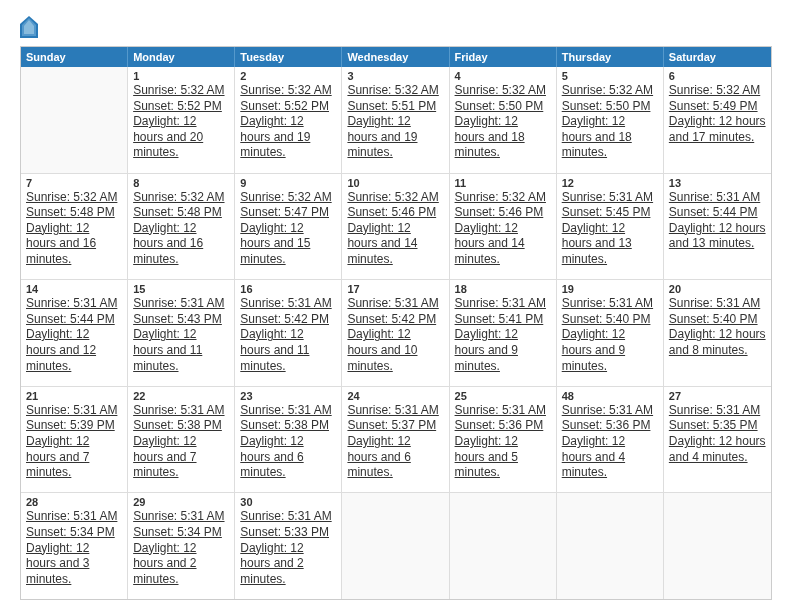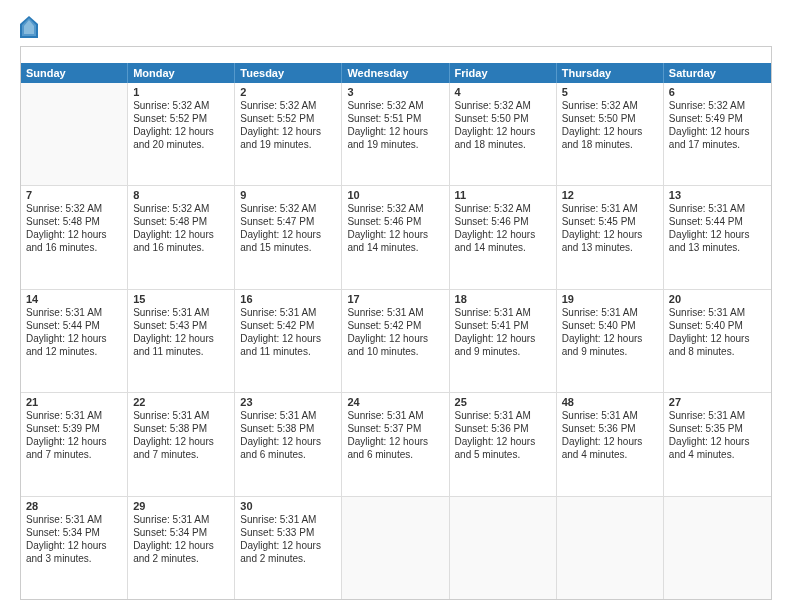--- a/index.html
+++ b/index.html
@@ -62,21 +62,20 @@
     .calendar {
       flex: 1;
       display: flex;
       flex-direction: column;
       border: 1px solid #ccc;
     }
     .cal-header {
       display: grid;
       grid-template-columns: repeat(7, 1fr);
       background: #2a7ab8;
-      margin-top: 16px;
     }
     .cal-header-cell {
       color: white;
       font-size: 11px;
       font-weight: bold;
       padding: 4px 5px;
       border-right: 1px solid #5599cc;
       text-align: left;
     }
     .cal-header-cell:last-child { border-right: none; }
@@ -102,23 +101,24 @@
     }
     .cal-cell:last-child { border-right: none; }
     .cal-cell.empty { background: #f9f9f9; }
     .day-number {
       font-size: 11px;
       font-weight: bold;
       color: #333;
       margin-bottom: 1px;
     }
     .cell-text {
-      font-size: 10px;
+      font-size: 12px;
       color: #333;
       line-height: 1.3;
+      text-decoration: underline;
     }
   </style>
 </head>
 <body>
 
 <div class="page">
   <div class="header">
     <div class="logo">
       <svg class="logo-icon" viewBox="0 0 18 22" fill="none" xmlns="http://www.w3.org/2000/svg">
         <polygon points="9,0 18,8 18,22 0,22 0,8" fill="#2a7ab8"></polygon>

